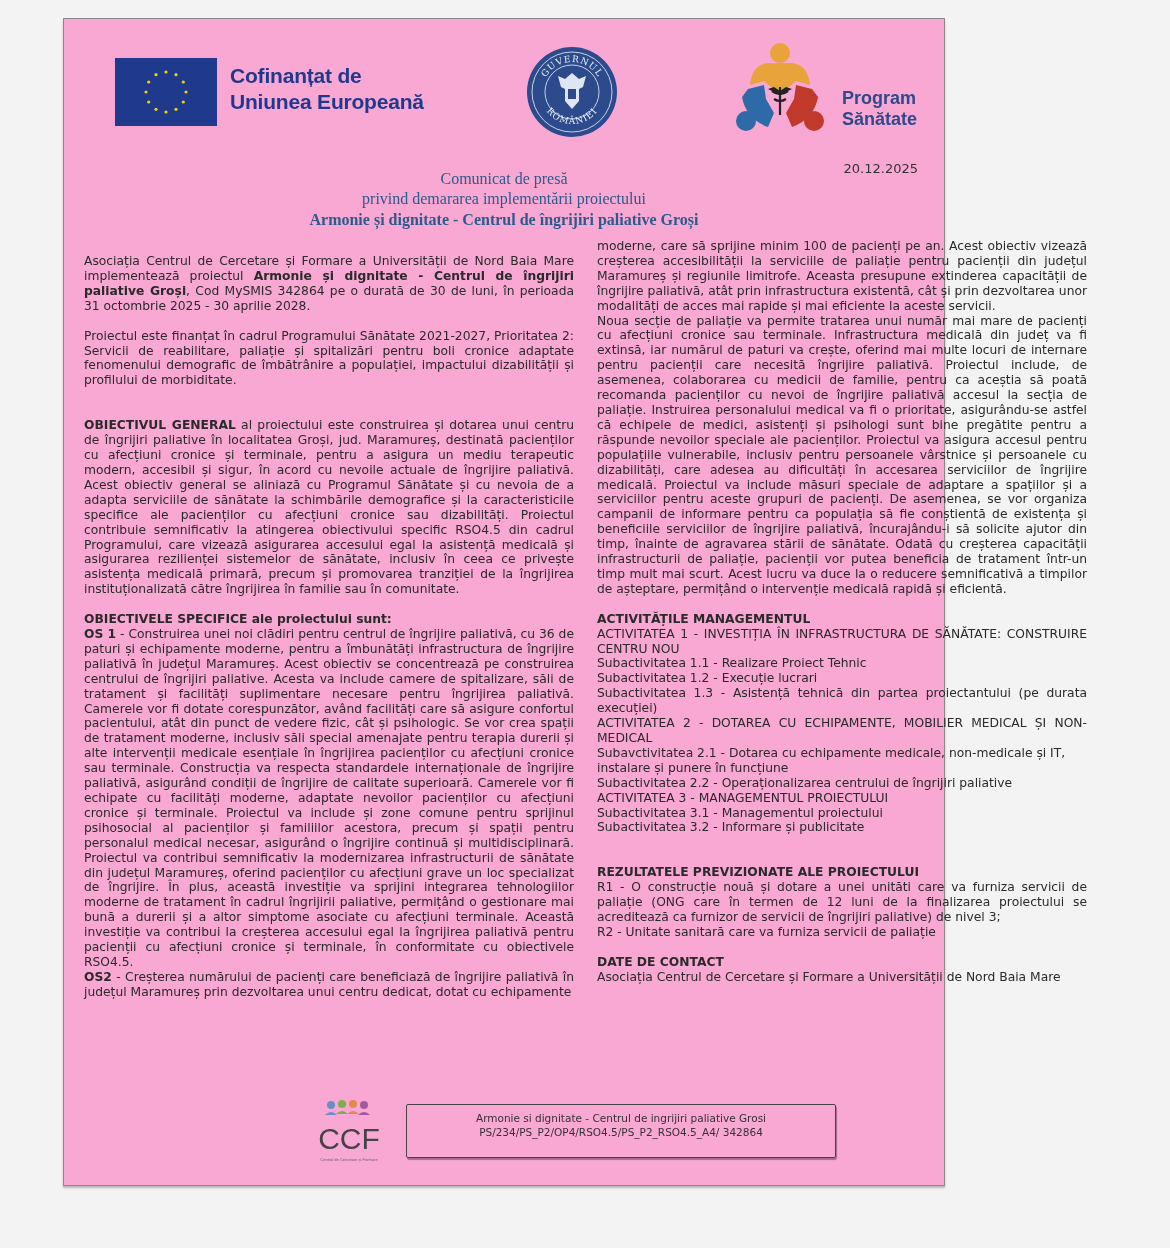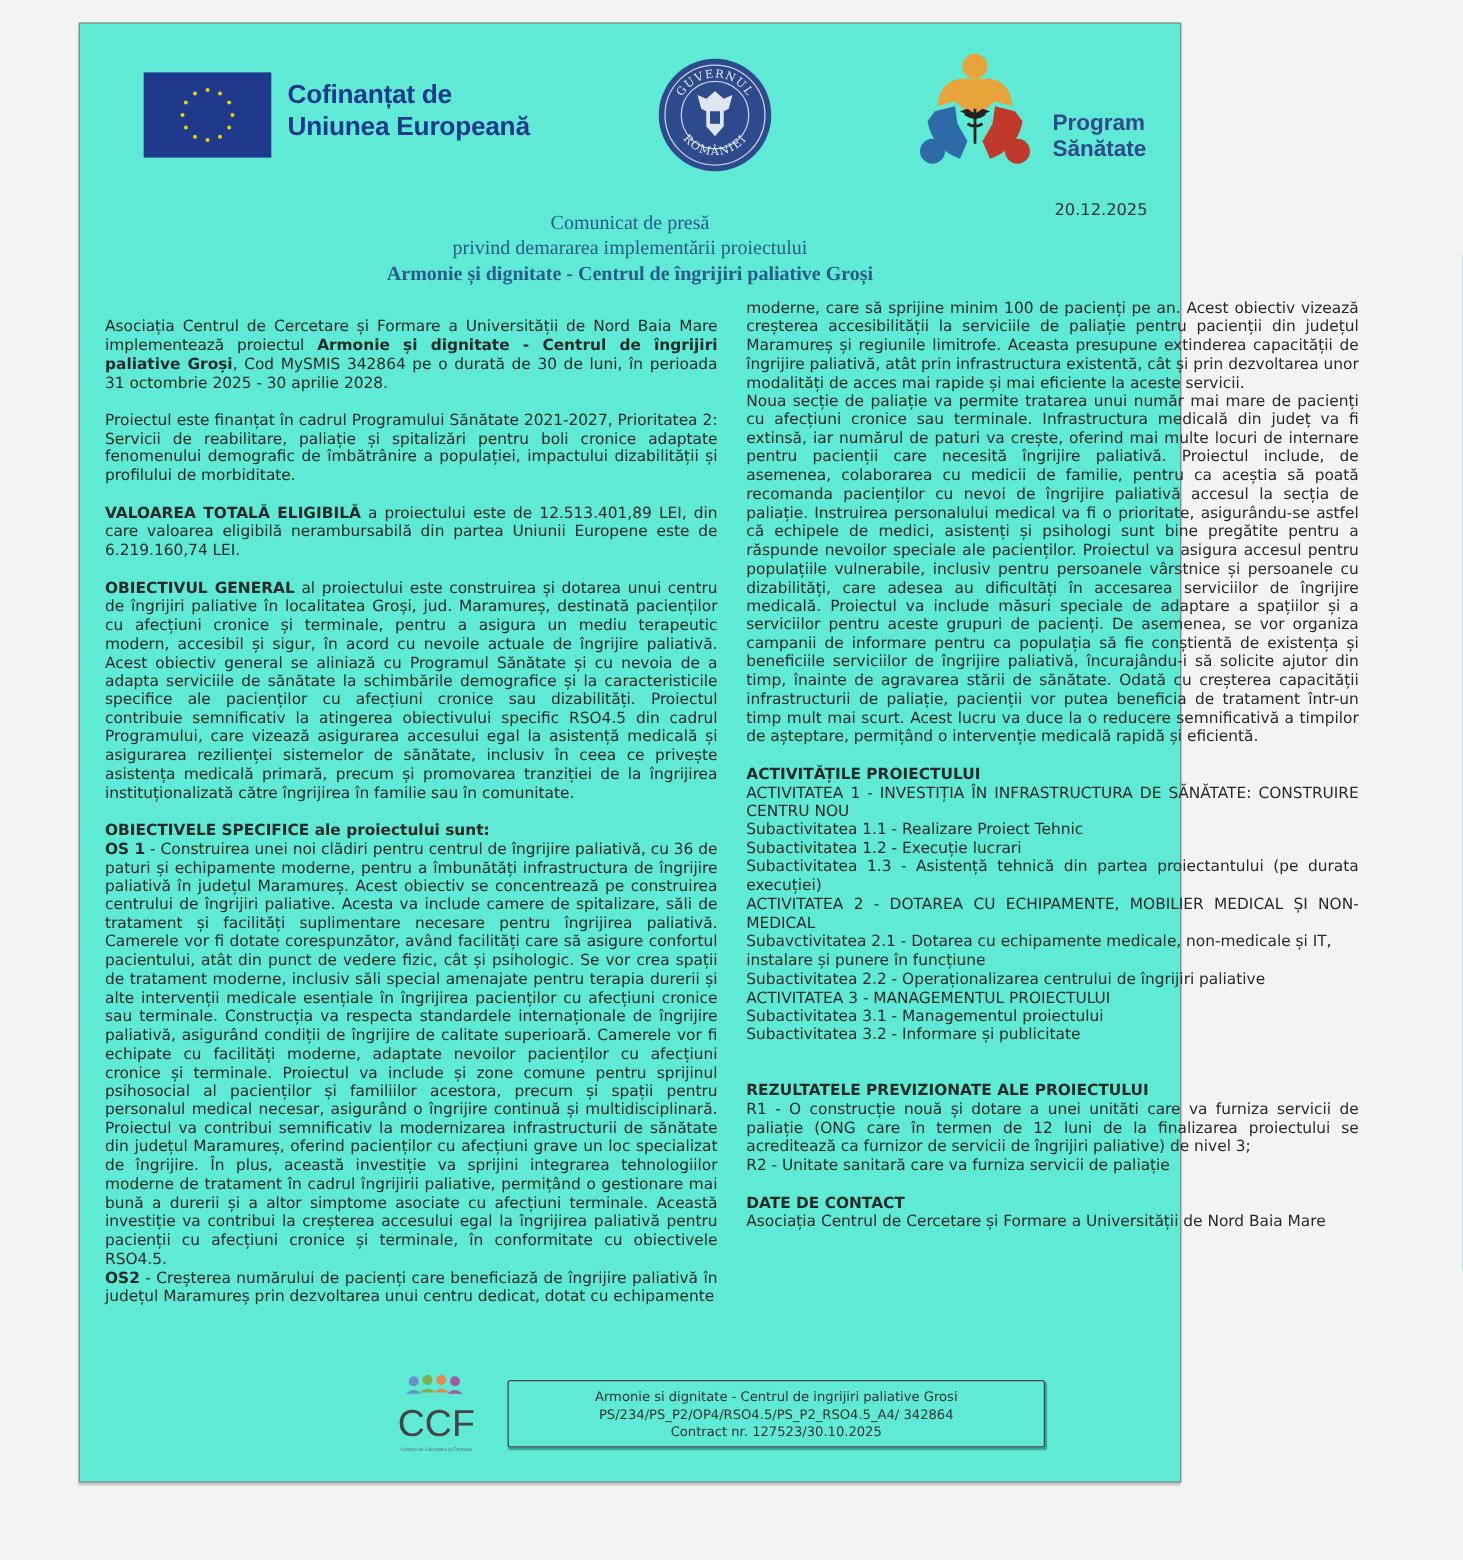--- a/index.html
+++ b/index.html
@@ -8,21 +8,21 @@
       background: #f3f3f3;
       font-family: "DejaVu Sans", sans-serif;
       color: #222;
       position: relative;
       overflow: hidden;
     }
     .page {
       position: absolute;
       left: 63px; top: 18px;
       width: 882px; height: 1168px;
-      background: #5eead4;
+      background: #f9a8d4;
       border: 1px solid #8a8a8a;
       box-shadow: 0 2px 2px rgba(0,0,0,0.25);
       box-sizing: border-box;
     }
     .header-logos { position: absolute; left: 0; top: 0; width: 100%; height: 130px; }
     .eu-flag {
       position: absolute; left: 51px; top: 39px;
       width: 102px; height: 68px; background: #1f3a8c;
     }
     .eu-flag svg { width: 100%; height: 100%; }
@@ -147,42 +147,39 @@
     <div class="t3">Armonie și dignitate - Centrul de îngrijiri paliative Groși</div>
   </div>
 
   <div class="col left">
     <p>
       <span>Asociația Centrul de Cercetare și Formare a Universității de Nord Baia Mare implementează proiectul </span><b>Armonie și dignitate - Centrul de îngrijiri paliative Groși</b><span>, Cod MySMIS 342864 pe o durată de 30 de luni, în perioada 31 octombrie 2025 - 30 aprilie 2028.</span>
     </p>
     <div class="gap"></div>
     <p>Proiectul este finanțat în cadrul Programului Sănătate 2021-2027, Prioritatea 2: Servicii de reabilitare, paliație și spitalizări pentru boli cronice adaptate fenomenului demografic de îmbătrânire a populației, impactului dizabilității și profilului de morbiditate.</p>
     <div class="gap"></div>
-    <p>
-      <b>VALOAREA TOTALĂ ELIGIBILĂ</b><span> a proiectului este de 12.513.401,89 LEI, din care valoarea eligibilă nerambursabilă din partea Uniunii Europene este de 6.219.160,74 LEI.</span>
-    </p>
     <div class="gap"></div>
     <p>
       <b>OBIECTIVUL GENERAL</b><span> al proiectului este construirea și dotarea unui centru de îngrijiri paliative în localitatea Groși, jud. Maramureș, destinată pacienților cu afecțiuni cronice și terminale, pentru a asigura un mediu terapeutic modern, accesibil și sigur, în acord cu  nevoile actuale de îngrijire paliativă. Acest obiectiv general se aliniază cu Programul Sănătate și cu nevoia de a adapta serviciile de sănătate la schimbările demografice și la caracteristicile specifice ale pacienților cu afecțiuni cronice sau dizabilități. Proiectul contribuie semnificativ la atingerea obiectivului specific RSO4.5 din cadrul Programului, care vizează asigurarea accesului egal la asistență medicală și asigurarea rezilienței sistemelor de sănătate, inclusiv în ceea ce privește asistența medicală primară, precum și promovarea tranziției de la îngrijirea instituționalizată către îngrijirea în familie sau în comunitate.</span>
     </p>
     <div class="gap"></div>
     <p class="h">OBIECTIVELE SPECIFICE ale proiectului sunt:</p>
     <p>
       <b>OS 1</b><span> - Construirea unei noi clădiri pentru centrul de îngrijire paliativă, cu 36 de paturi și echipamente moderne, pentru a îmbunătăți infrastructura de îngrijire paliativă în județul Maramureș. Acest obiectiv se concentrează pe construirea centrului de îngrijiri paliative. Acesta va include camere de spitalizare, săli de tratament și facilități suplimentare necesare pentru îngrijirea paliativă. Camerele vor fi dotate corespunzător, având facilități care să asigure confortul pacientului, atât din punct de vedere fizic, cât și psihologic. Se vor crea spații de tratament moderne, inclusiv săli special amenajate pentru terapia durerii și alte intervenții medicale esențiale în îngrijirea pacienților cu afecțiuni cronice sau terminale. Construcția va respecta standardele internaționale de îngrijire paliativă, asigurând condiții de îngrijire de calitate superioară. Camerele vor fi echipate cu facilități moderne, adaptate nevoilor pacienților cu afecțiuni cronice și terminale. Proiectul va include și zone comune pentru sprijinul psihosocial al pacienților și familiilor acestora, precum și spații pentru personalul medical necesar, asigurând o îngrijire continuă și multidisciplinară. Proiectul va contribui semnificativ la modernizarea infrastructurii de sănătate din județul Maramureș, oferind pacienților cu afecțiuni grave un loc specializat de îngrijire. În plus, această investiție va sprijini integrarea tehnologiilor moderne de tratament în cadrul îngrijirii paliative, permițând o gestionare mai bună a durerii și a altor simptome asociate cu afecțiuni terminale. Această investiție va contribui la creșterea accesului egal la îngrijirea paliativă pentru pacienții cu afecțiuni cronice și terminale, în conformitate cu obiectivele RSO4.5.</span>
     </p>
     <p>
       <b>OS2</b><span> - Creșterea numărului de pacienți care beneficiază de îngrijire paliativă în județul Maramureș prin dezvoltarea unui centru dedicat, dotat cu echipamente</span>
     </p>
   </div>
 
   <div class="col right">
     <p>moderne, care să sprijine minim 100 de pacienți pe an. Acest obiectiv vizează creșterea accesibilității la serviciile de paliație pentru pacienții din județul Maramureș și regiunile limitrofe. Aceasta presupune extinderea capacității de îngrijire paliativă, atât prin infrastructura existentă, cât și prin dezvoltarea unor modalități de acces mai rapide și mai eficiente la aceste servicii.</p>
     <p>Noua secție de paliație va permite tratarea unui număr mai mare de pacienți cu afecțiuni cronice sau terminale. Infrastructura medicală din județ va fi extinsă, iar numărul de paturi va crește, oferind mai multe locuri de internare pentru pacienții care necesită îngrijire paliativă. Proiectul include, de asemenea, colaborarea cu medicii de familie, pentru ca aceștia să poată recomanda pacienților cu nevoi de îngrijire paliativă accesul la secția de paliație. Instruirea personalului medical va fi o prioritate, asigurându-se astfel că echipele de medici, asistenți și psihologi sunt bine pregătite pentru a răspunde nevoilor speciale ale pacienților. Proiectul va asigura accesul pentru populațiile vulnerabile, inclusiv pentru persoanele vârstnice și persoanele cu dizabilități, care adesea au dificultăți în accesarea serviciilor de îngrijire medicală. Proiectul va include măsuri speciale de adaptare a spațiilor și a serviciilor pentru aceste grupuri de pacienți. De asemenea, se vor organiza campanii de informare pentru ca populația să fie conștientă de existența și beneficiile serviciilor de îngrijire paliativă, încurajându-i să solicite ajutor din timp, înainte de agravarea stării de sănătate. Odată cu creșterea capacității infrastructurii de paliație, pacienții vor putea beneficia de tratament într-un timp mult mai scurt. Acest lucru va duce la o reducere semnificativă a timpilor de așteptare, permițând o intervenție medicală rapidă și eficientă.</p>
     <div class="gap"></div>
-    <p class="h">ACTIVITĂȚILE PROIECTULUI</p>
+    <p class="h">ACTIVITĂȚILE MANAGEMENTUL</p>
     <div>
       <p>ACTIVITATEA 1 - INVESTIȚIA ÎN INFRASTRUCTURA DE SĂNĂTATE: CONSTRUIRE CENTRU NOU</p>
       <p class="line">Subactivitatea 1.1 - Realizare Proiect Tehnic</p>
       <p class="line">Subactivitatea 1.2 - Execuție lucrari</p>
       <p>Subactivitatea 1.3 - Asistență tehnică din partea proiectantului (pe durata execuției)</p>
       <p>ACTIVITATEA 2 - DOTAREA CU ECHIPAMENTE, MOBILIER MEDICAL ȘI NON-MEDICAL</p>
       <p class="line">Subavctivitatea 2.1 - Dotarea cu echipamente medicale, non-medicale și IT, instalare și punere în funcțiune</p>
       <p class="line">Subactivitatea 2.2 - Operaționalizarea centrului de îngrijiri paliative</p>
       <p class="line">ACTIVITATEA 3 - MANAGEMENTUL PROIECTULUI</p>
       <p class="line">Subactivitatea 3.1 - Managementul proiectului</p>
@@ -209,15 +206,14 @@
       <path d="M38 17 Q44 11 50 17 Z" fill="#e58a4a"></path>
       <path d="M49 18 Q55 12 61 18 Z" fill="#a05ba0"></path>
       <text x="40" y="52" text-anchor="middle" font-size="30" font-family="Liberation Sans, sans-serif" fill="#444">CCF</text>
       <text x="40" y="64" text-anchor="middle" font-size="4" font-family="Liberation Sans, sans-serif" fill="#666">Centrul de Cercetare și Formare</text>
     </svg>
   </div>
 
   <div class="footer-box">
     <div>Armonie si dignitate - Centrul de ingrijiri paliative Grosi</div>
     <div>PS/234/PS_P2/OP4/RSO4.5/PS_P2_RSO4.5_A4/ 342864</div>
-    <div>Contract nr. 127523/30.10.2025</div>
   </div>
 </div>
 
 </body></html>

